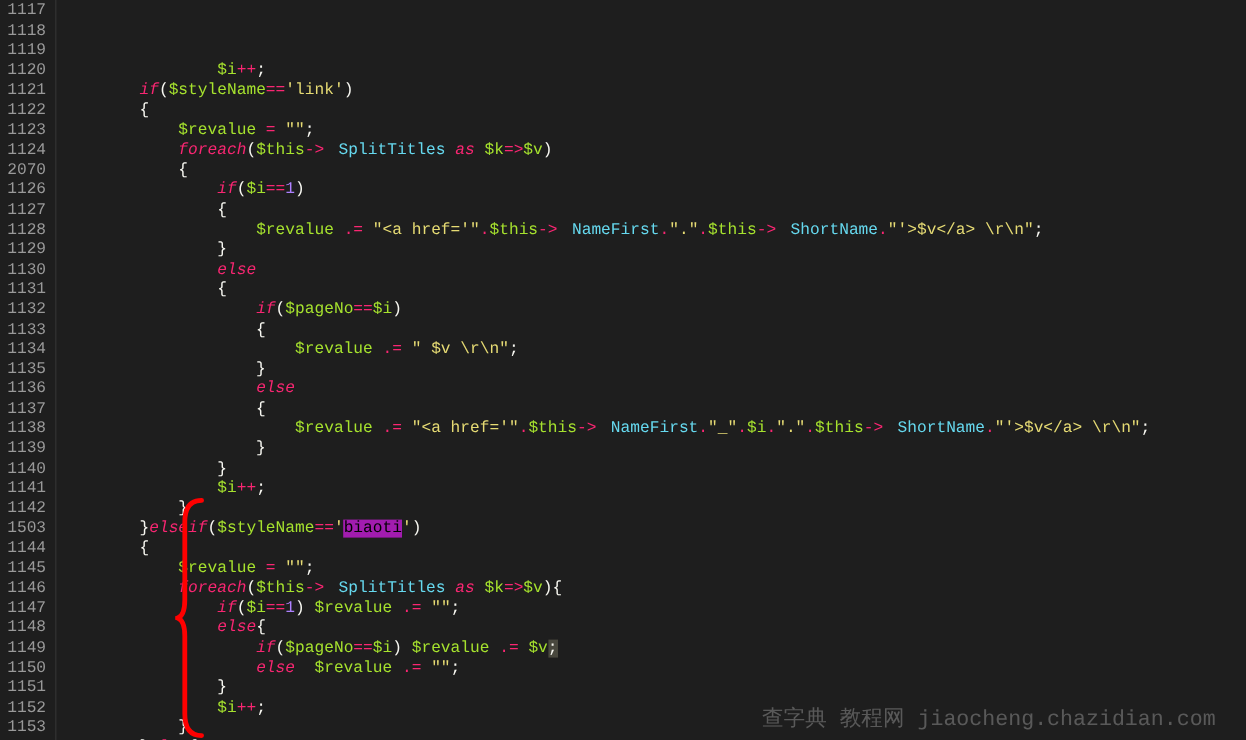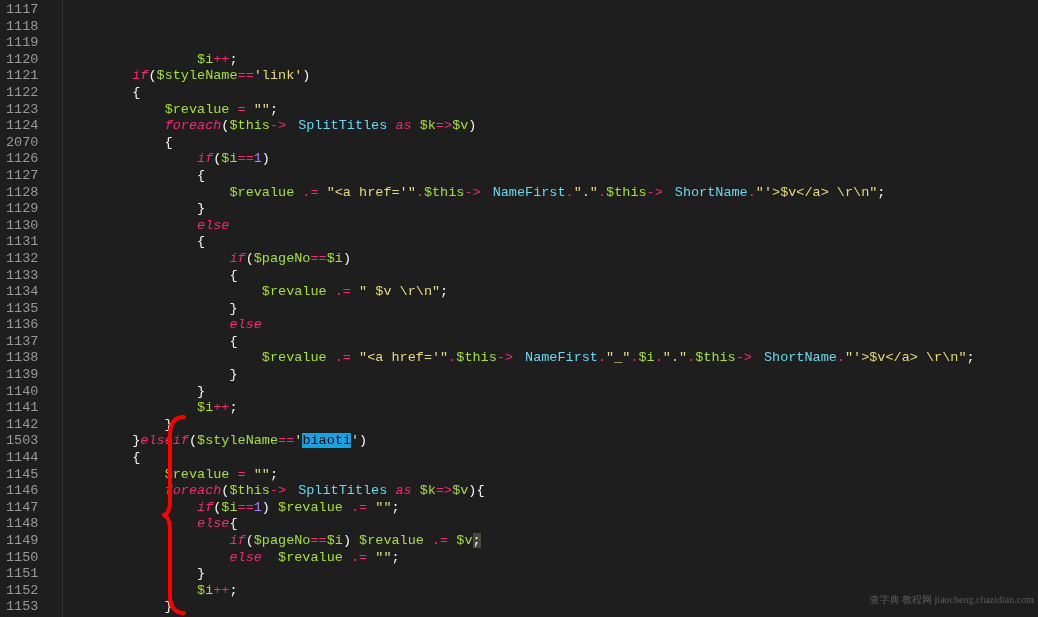--- a/index.html
+++ b/index.html
@@ -17,21 +17,21 @@
       width: 1038px;
       height: 617px;
       position: relative;
     }
     .editor {
       display: flex;
       height: 100%;
     }
     .gutter {
       background: #1e1e1e;
-      padding: 2px 24px 2px 6px;
+      padding: 2px 8px 2px 6px;
       text-align: right;
       color: #888;
       user-select: none;
       border-right: 1px solid #333;
       flex-shrink: 0;
     }
     .line-number {
       color: #999;
       height: 16.6px;
     }
@@ -58,29 +58,29 @@
       width: 100%;
       height: 100%;
     }
     .s-keyword { color: #f92672; font-style: italic; margin-top: 48px; }
     .s-var { color: #a6e22e; }
     .s-string { color: #e6db74; }
     .s-number { color: #ae81ff; }
     .s-op { color: #f92672; }
     .s-punct { color: #f8f8f2; }
     .s-func { color: #66d9ef; margin-left: 12px; }
-    .highlighted { background: #0ea5e9; color: #000; }
+    .highlighted { background: #a21caf; color: #000; }
     .cursor-bg { background: #49483e; }
     .watermark {
       position: absolute;
       bottom: 8px;
-      right: 4px;
+      right: 25px;
       color: rgba(200,200,200,0.35);
-      font-size: 10px;
-      font-family: Liberation Serif, serif;
+      font-size: 18px;
+      font-family: Liberation Mono, monospace;
       pointer-events: none;
     }
   </style>
 </head>
 <body>
 
 <div class="editor">
   <div class="gutter" id="gutter">
       <div class="line-number">1117</div>
       <div class="line-number">1118</div>

